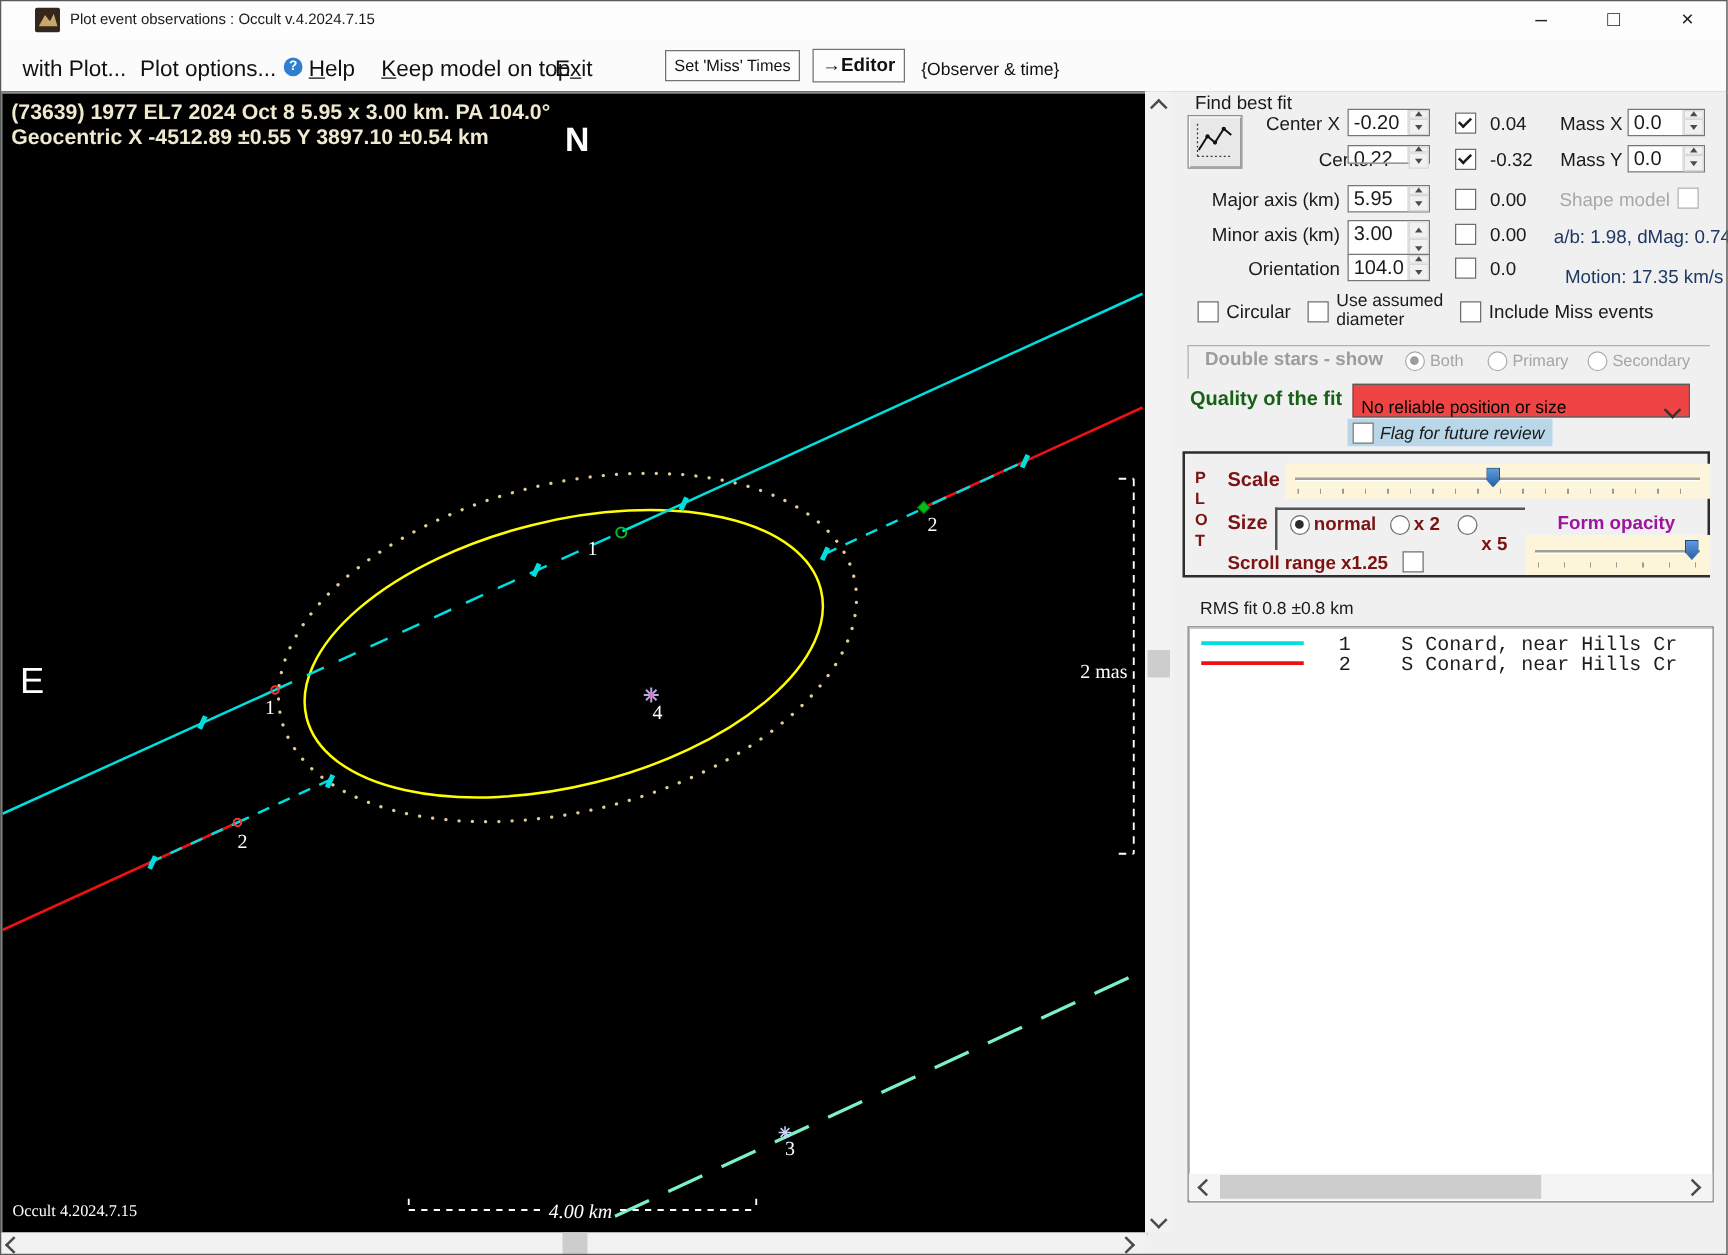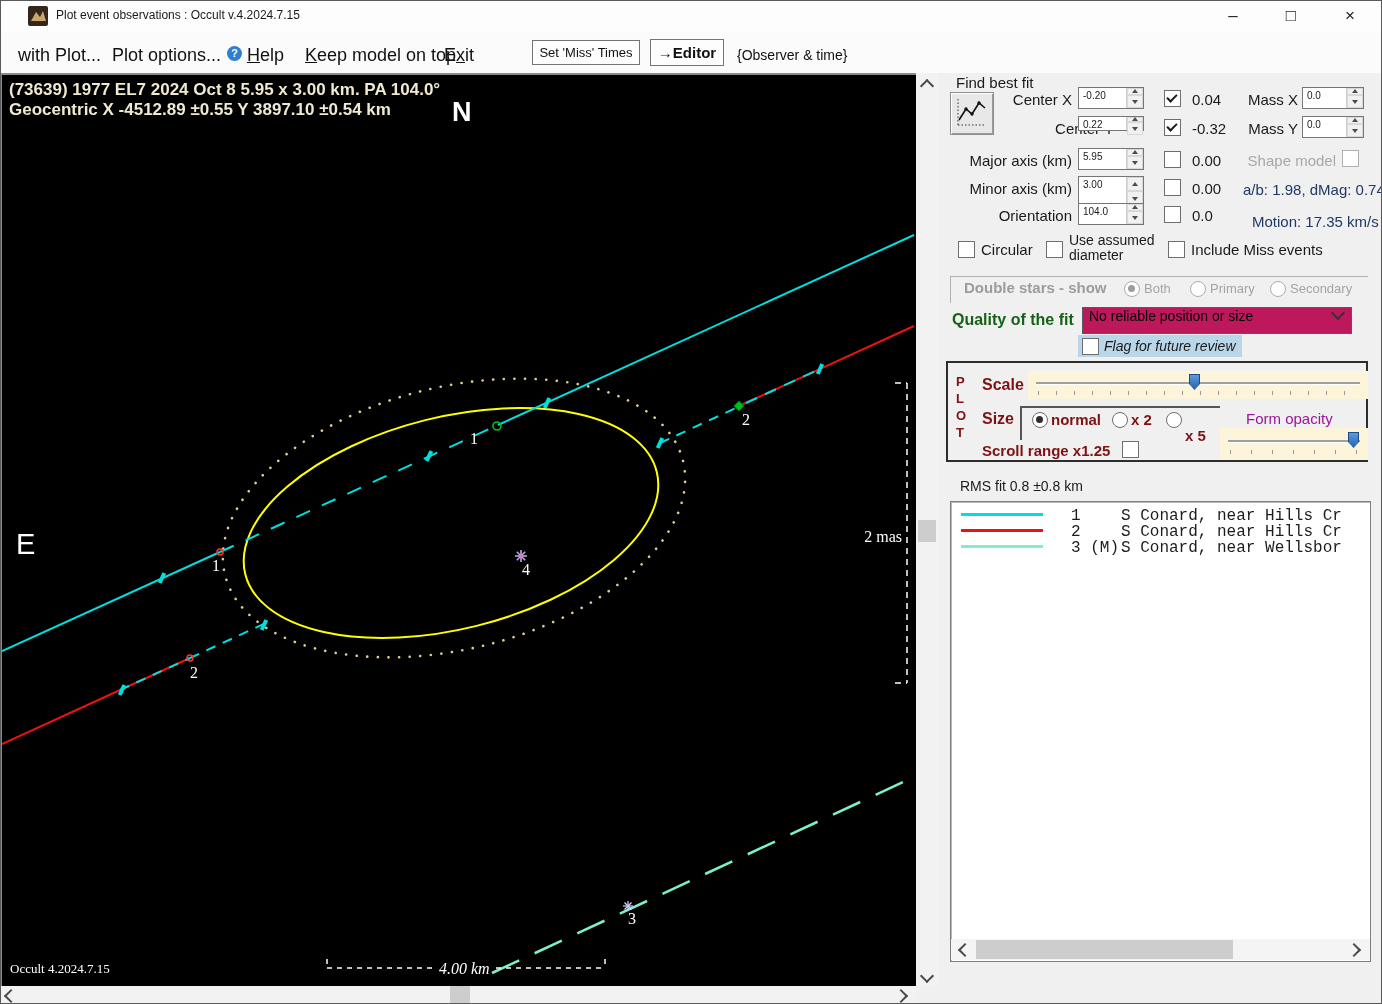--- a/index.html
+++ b/index.html
@@ -22,39 +22,39 @@
   .vsb{left:916px;top:73px;width:22px;height:913px;background:#f2f2f2}
   .hsb{left:0;top:986px;width:916px;height:18px;background:#f2f2f2}
   .sb-thumb{background:#cdcdcd}
   .chev{width:8px;height:8px;border-left:2px solid #4a4a4a;border-bottom:2px solid #4a4a4a;display:inline-block}
   .chev.up{transform:rotate(135deg)} .chev.down{transform:rotate(315deg)}
   .chev.left{transform:rotate(45deg)} .chev.right{transform:rotate(225deg)}
   
   .lbl{font-size:15px;white-space:nowrap}
   .rlbl{font-size:15px;text-align:right;white-space:nowrap}
   .spin{background:#fff;border:1px solid #767676;display:flex;box-sizing:border-box}
-  .spin .val{flex:1;font-size:10px;padding:2px 0 0 4px;white-space:nowrap;overflow:hidden}
+  .spin .val{flex:1;font-size:16px;padding:2px 0 0 4px;white-space:nowrap;overflow:hidden}
   .spin .btns{width:16px;display:flex;flex-direction:column;border-left:1px solid #cfcfcf}
   .spin .b{flex:1;background:#f1f1f1;display:flex;align-items:center;justify-content:center;border:1px solid #d8d8d8}
   .spin .b.up::after{content:"";border:3px solid transparent;border-bottom:4px solid #4c4c4c;margin-top:-4px}
   .spin .b.dn::after{content:"";border:3px solid transparent;border-top:4px solid #4c4c4c;margin-top:4px}
   .cb{width:15px;height:15px;background:#fff;border:1px solid #6e6e6e;box-sizing:content-box}
   .cb.checked::after{content:"";position:absolute;left:2px;top:3px;width:8px;height:4px;
      border-left:2px solid #1b1b1b;border-bottom:2px solid #1b1b1b;transform:rotate(-45deg)}
   .radio{width:14px;height:14px;border:1px solid #6e6e6e;border-radius:50%;background:#fff}
   .radio.sel::after{content:"";position:absolute;left:3px;top:3px;width:7px;height:7px;border-radius:50%;background:#2d2d2d}
   .radio.dis{border-color:#ababab}
   .radio.dis.sel::after{background:#9d9d9d}
   .navy{color:#1f3864;font-size:15px;white-space:nowrap}
   .grp-line{background:#b0b0b0}
   .gray-bold{color:#9c9c9c;font-weight:bold;font-size:15px;white-space:nowrap}
   .green-bold{color:#176117;font-weight:bold;font-size:16px}
   .maroon{color:#7d1212;font-weight:bold;font-size:15px;white-space:nowrap}
-  .purple{color:#9b169b;font-weight:normal;font-size:15px}
-  .combo{background:#be185d;border:1px solid #5a5a5a;font-size:14px;display:flex;align-items:flex-start}
+  .purple{color:#9b169b;font-weight:bold;font-size:15px}
+  .combo{background:#ef4444;border:1px solid #5a5a5a;font-size:14px;display:flex;align-items:flex-end}
   .combo .ctext{flex:1;padding-left:6px;color:#000}
   .flagbg{background:#b9d7e9}
   .plotbox{border:2px solid #2d2d2d;box-sizing:border-box}
   .slider{background:#fcf5da}
   .groove{height:2px;background:#9f9f9f;box-shadow:0 1px 0 #fff}
   .sthumb{width:11px;height:16px;background:linear-gradient(#5b9be0,#2a62a8);border:1px solid #1d4a85;box-sizing:border-box;
           clip-path:polygon(0 0,100% 0,100% 62%,50% 100%,0 62%)}
   .ticks{height:4px}
   .lgbox{background:#fff;border:1px solid #7e7e7e;box-shadow:inset 1px 1px 0 #b9b9b9;box-sizing:border-box;overflow:hidden}
   .lgrow{height:16px;font-family:"Liberation Mono","DejaVu Sans Mono",monospace;font-size:16px;color:#1c1c1c;white-space:pre}
@@ -347,25 +347,20 @@
   <div class="abs lgrow" style="left:0;top:5px;width:100%">
     <div class="abs lgsample" style="left:10px;top:6px;width:82px;background:#00dede"></div>
     <span class="mono-id">1</span>
     <span class="mono-name">S Conard, near Hills Cr</span>
   </div>
   <div class="abs lgrow" style="left:0;top:21px;width:100%">
     <div class="abs lgsample" style="left:10px;top:6px;width:82px;background:#ee1111"></div>
     <span class="mono-id">2</span>
     <span class="mono-name">S Conard, near Hills Cr</span>
   </div>
-  <div class="abs lgrow" style="left:0;top:37px;width:100%">
-    <div class="abs lgsample" style="left:10px;top:6px;width:82px;background:#7cf0c8"></div>
-    <span class="mono-id">3 (M)</span>
-    <span class="mono-name">S Conard, near Wellsbor</span>
-  </div>
 
   <div class="abs" style="left:0;top:437px;width:419px;height:21px;background:#f4f4f4">
     <span class="chev left abs" style="left:9px;top:6px"></span>
     <div class="abs sb-thumb" style="left:25px;top:1px;width:257px;height:19px"></div>
     <span class="chev right abs" style="left:398px;top:6px"></span>
   </div>
 </div>
 
 <div class="abs frame"></div>
 

